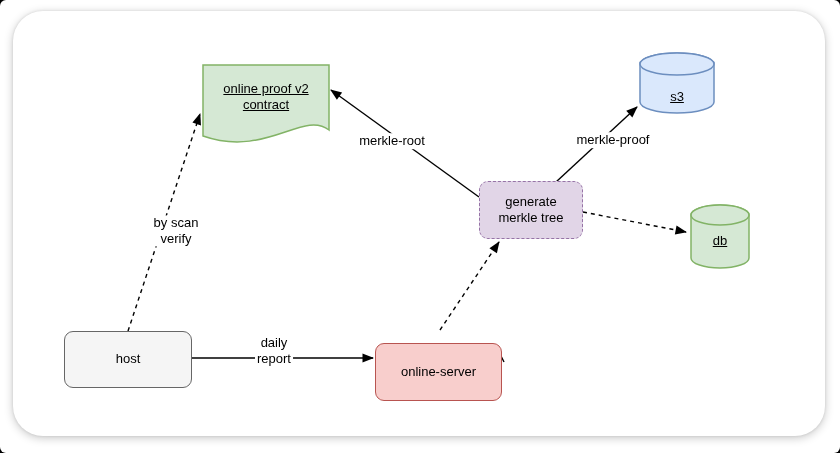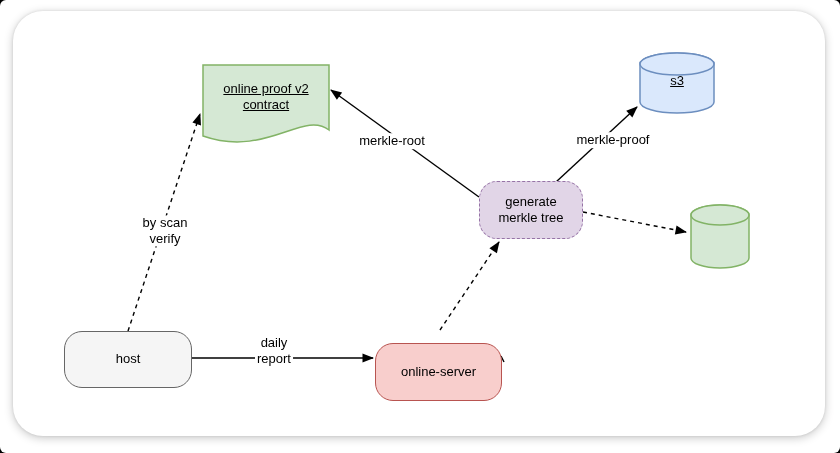--- a/index.html
+++ b/index.html
@@ -12,21 +12,21 @@
     position:absolute;left:13px;top:11px;width:812px;height:425px;
     background:#fff;border-radius:30px;
     box-shadow:0 2px 10px rgba(0,0,0,0.22),0 0 3px rgba(0,0,0,0.10);
   }
   .stage{position:absolute;inset:0;width:840px;height:453px;}
   svg.edges{position:absolute;left:0;top:0;width:840px;height:453px;pointer-events:none;}
   .edge{stroke:#000;stroke-width:1.4;fill:none;}
   .edge.dashed{stroke-dasharray:4 4;}
   .node-svg{position:absolute;}
   .node{
-    position:absolute;box-sizing:border-box;border-radius:18px;
+    position:absolute;box-sizing:border-box;border-radius:9px;
     display:flex;align-items:center;justify-content:center;text-align:center;
     font-size:13px;color:#000;line-height:1.25;white-space:pre-line;
   }
   .node.host{background:#f5f5f5;border:1.5px solid #666666;text-align:right;}
   .node.server{background:#f8cecc;border:1.5px solid #b85450;margin-top:12px;}
   .node.merkle{background:#e1d5e7;border:1.6px dashed #9673a6;}
   .shape-label{
     position:absolute;display:flex;align-items:center;justify-content:center;
     text-align:center;font-size:13px;color:#000;line-height:1.25;white-space:pre-line;
     pointer-events:none;
@@ -66,36 +66,37 @@
   </svg>
   <div class="shape-label" style="left:202px;top:64px;width:128px;height:66px">online proof v2
 contract</div>
 
   <svg class="node-svg" style="left:639px;top:52px" width="76" height="62">
     <g stroke-width="1.5" fill="#dae8fc" stroke="#6c8ebf">
       <path d="M1,12 A37,11 0 0 1 75,12 L75,50 A37,11 0 0 1 1,50 Z"></path>
       <ellipse cx="38" cy="12" rx="37" ry="11"></ellipse>
     </g>
   </svg>
-  <div class="shape-label" style="left:639px;top:44px;width:76px;height:62px;padding-top:12px;box-sizing:border-box">s3</div>
+  <div class="shape-label" style="left:639px;top:60px;width:76px;height:62px;padding-top:12px;box-sizing:border-box">s3</div>
 
   <svg class="node-svg" style="left:690px;top:204px" width="60" height="65">
     <g stroke-width="1.5" fill="#d5e8d4" stroke="#82b366">
       <path d="M1,11 A29,10 0 0 1 59,11 L59,54 A29,10 0 0 1 1,54 Z"></path>
       <ellipse cx="30" cy="11" rx="29" ry="10"></ellipse>
     </g>
   </svg>
+  <div class="shape-label" style="left:690px;top:204px;width:60px;height:65px;padding-top:10px;box-sizing:border-box">db</div>
 
   <div class="node merkle" style="left:479px;top:181px;width:104px;height:58px">generate
 merkle tree</div>
 
   <div class="node host" style="left:64px;top:331px;width:128px;height:57px">host</div>
 
   <div class="node server" style="left:375px;top:331px;width:127px;height:58px">online-server</div>
 
-  <div class="edge-label" style="left:165px;top:231px">by scan
+  <div class="edge-label" style="left:176px;top:231px">by scan
 verify</div>
   <div class="edge-label" style="left:274px;top:351px">daily
 report</div>
   <div class="edge-label" style="left:392px;top:141px">merkle-root</div>
   <div class="edge-label" style="left:613px;top:140px">merkle-proof</div>
 
 </div>
 
 </body></html>

